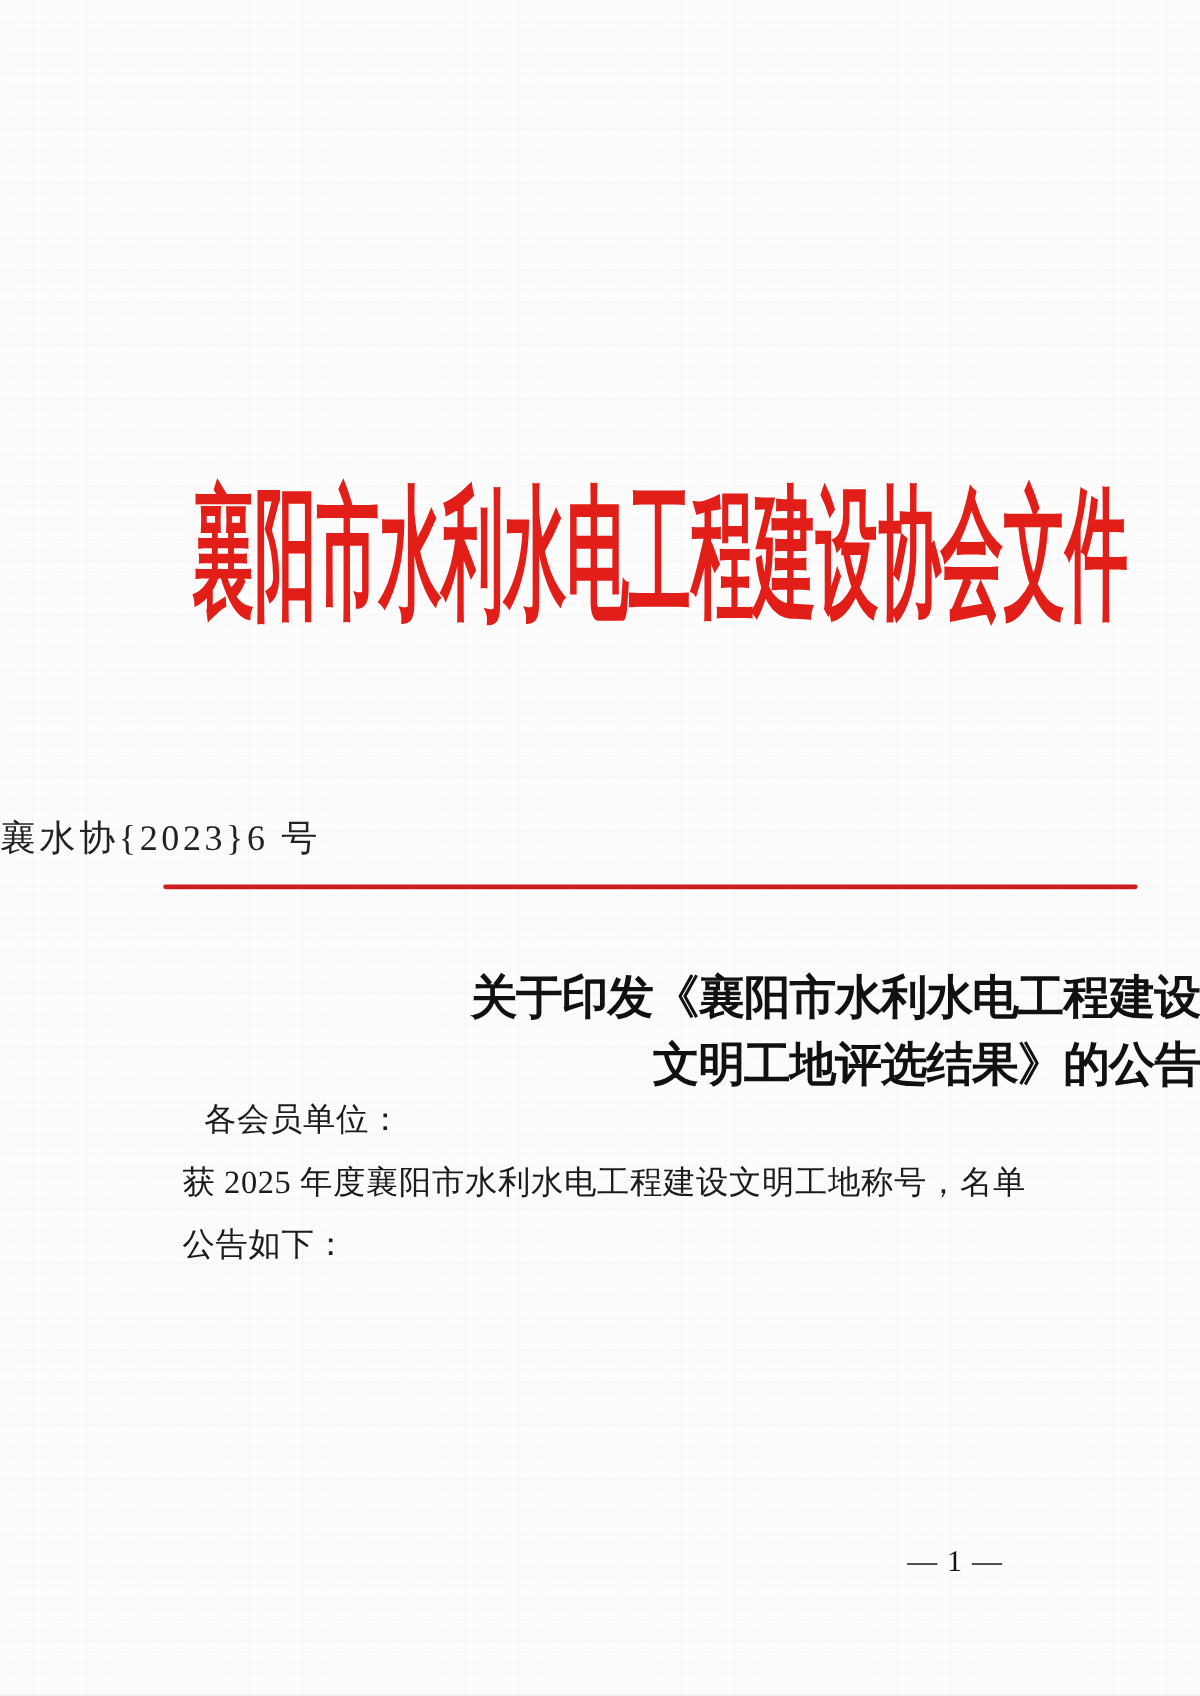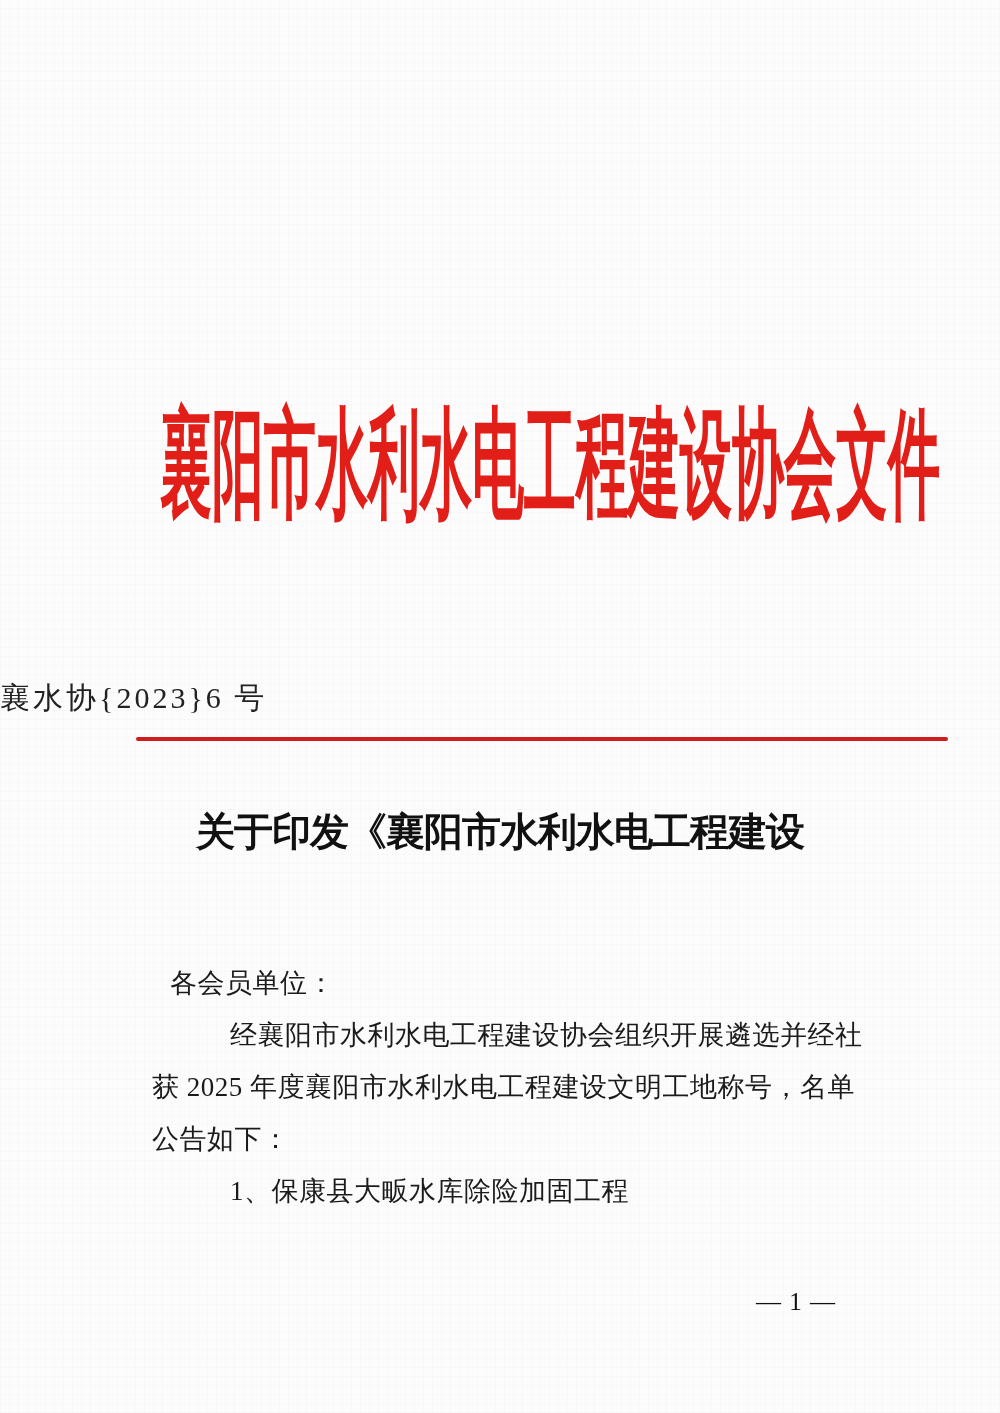--- a/index.html
+++ b/index.html
@@ -62,33 +62,33 @@
     height: 4px;
     border-radius: 2px;
   }
 
   
   .doc-title {
     position: absolute;
     left: 0;
     right: 0;
     top: 804px;
-    text-align: center;
+    text-align: right;
     font-weight: bold;
     font-size: 39px;
     line-height: 56px;
     letter-spacing: -1px;
     color: #111;
   }
 
   
   .body-block {
     position: absolute;
     left: 152px;
-    top: 957px;
+    top: 907px;
     width: 716px;
     font-size: 27px;
     line-height: 52px;
     letter-spacing: 0.5px;
     color: #1b1b1b;
   }
   .salutation { text-indent: 18px; }
   .indent-2em { text-indent: 78px; }
 
   
@@ -111,25 +111,24 @@
   <div class="letterhead">
     <span class="letterhead-text" style="color: rgb(225, 30, 24);">襄阳市水利水电工程建设协会文件</span>
   </div>
 
   <div class="doc-number">襄水协{2023}6 号</div>
 
   <div class="red-rule" style="background-color: rgb(207, 29, 29);"></div>
 
   <div class="doc-title">
     <div>关于印发《襄阳市水利水电工程建设</div>
+    <div>文明工地评选结果》的公告</div>
   </div>
 
   <div class="body-block">
     <div class="salutation">各会员单位：</div>
-    <div class="indent-2em">经襄阳市水利水电工程建设协会组织开展遴选并经社</div>
     <div>获 2025 年度襄阳市水利水电工程建设文明工地称号，名单</div>
     <div>公告如下：</div>
-    <div class="indent-2em">1、保康县大畈水库除险加固工程</div>
   </div>
 
   <div class="page-number">— 1 —</div>
 
 </div>
 
 </body></html>

